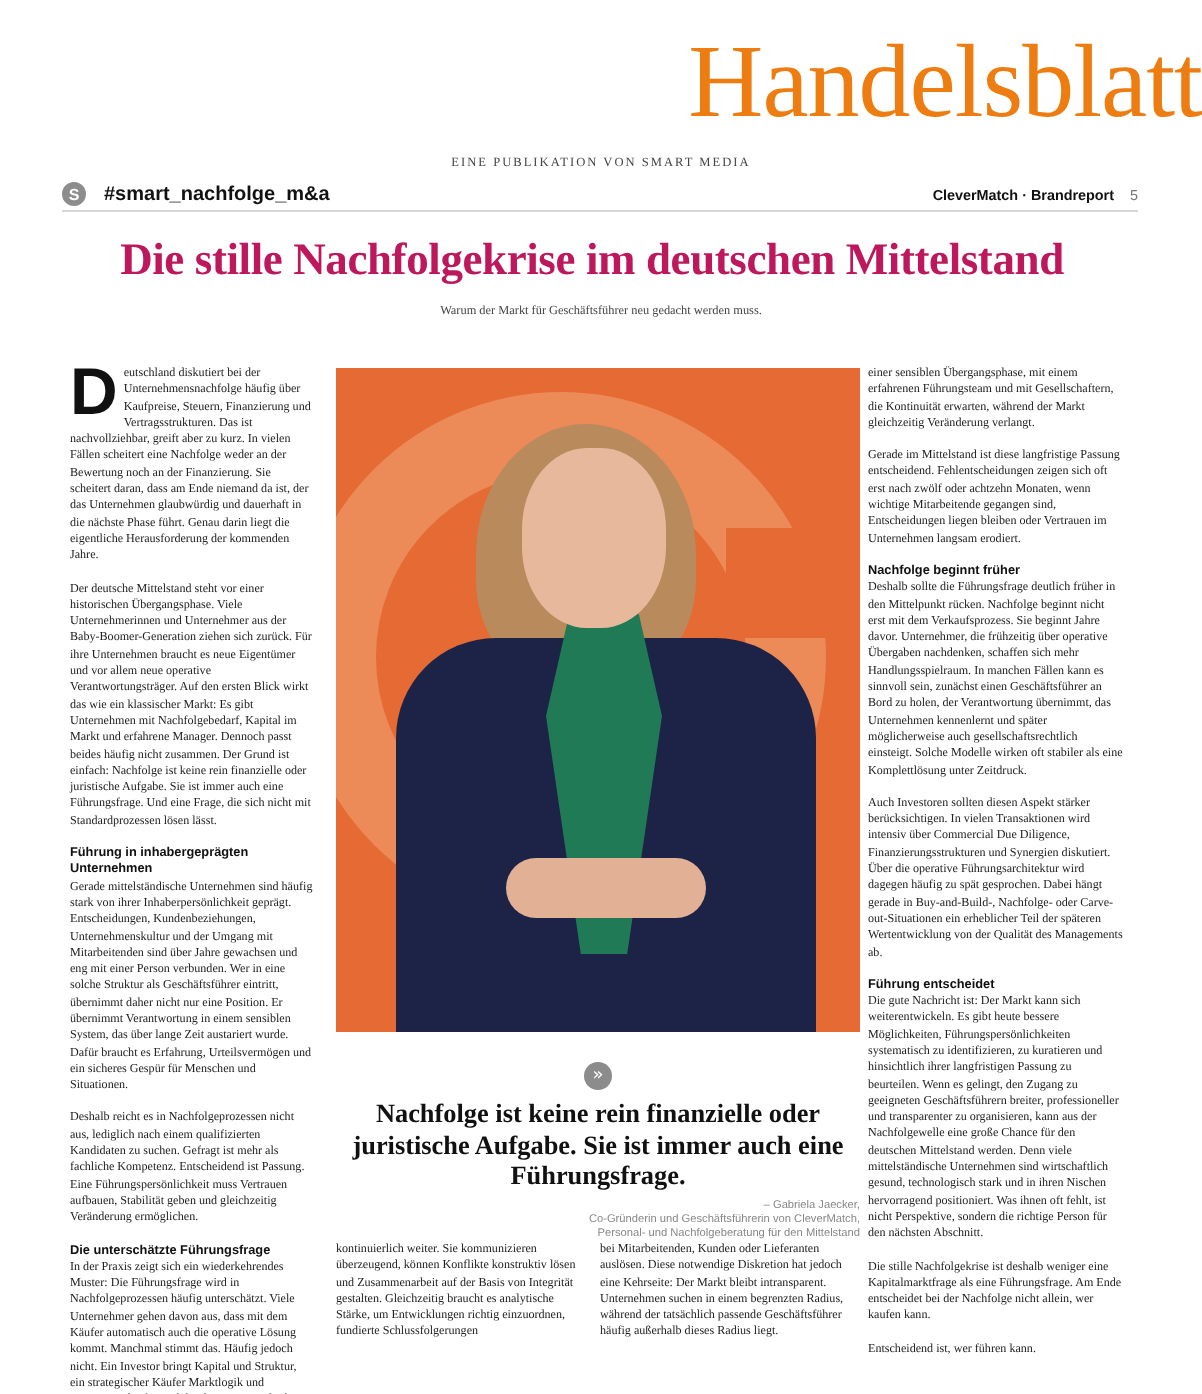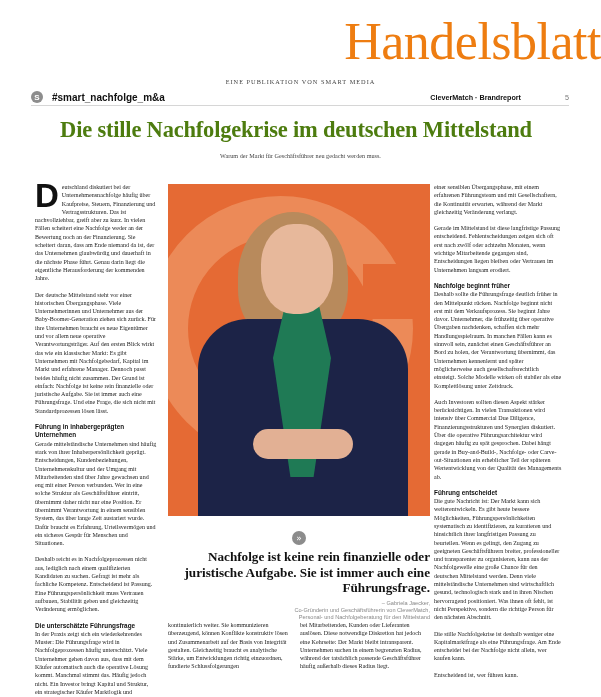--- a/index.html
+++ b/index.html
@@ -23,28 +23,28 @@
     .logo-icon {
       width: 12px; height: 12px; border-radius: 50%; background: #8d8d8d; color: #fff;
       font-family: "Liberation Sans", sans-serif; font-size: 8px; font-weight: bold;
       display: flex; align-items: center; justify-content: center; margin-right: 9px;
     }
     .hashtag {
       font-family: "Liberation Sans", sans-serif; font-weight: bold; font-size: 10px; color: #111;
     }
     .topbar-right {
       margin-left: auto; display: flex; align-items: flex-start;
-      font-family: "Liberation Sans", sans-serif; font-size: 7.2px; gap: 36px;
+      font-family: "Liberation Sans", sans-serif; font-size: 7.2px;
     }
     .brand { font-weight: bold; color: #111; }
     .pagenum { color: #777; margin-left: 8px; }
 
     .headline {
       position: absolute; left: 0; top: 117px; width: 592px; text-align: center;
-      font-family: "Liberation Serif", serif; font-weight: bold; font-size: 22.5px; color: #4d7c0f;
+      font-family: "Liberation Serif", serif; font-weight: bold; font-size: 22.5px; color: #be185d;
       letter-spacing: -0.2px;
     }
     .subline {
       position: absolute; left: 0; top: 152px; width: 601px; text-align: center;
       font-family: "Liberation Serif", serif; font-size: 6.2px; color: #444;
     }
 
     .col {
       position: absolute; font-family: "Liberation Serif", serif; font-size: 6.05px;
       line-height: 8.3px; color: #222; text-align: left;
@@ -95,21 +95,21 @@
       position: absolute; left: 85px; top: 245px; width: 100px; height: 30px;
       border-radius: 15px; background: #e2b094;
     }
 
     .quote-icon {
       position: absolute; left: 292px; top: 531px; width: 14px; height: 14px; border-radius: 50%;
       background: #8c8c8c; color: #fff; font-family: "DejaVu Sans", sans-serif; font-size: 9px;
       display: flex; align-items: center; justify-content: center; line-height: 1;
     }
     .pullquote {
-      position: absolute; left: 168px; top: 549px; width: 262px; text-align: right;
+      position: absolute; left: 168px; top: 549px; width: 262px; text-align: center;
       font-family: "Liberation Serif", serif; font-weight: bold; font-size: 13.2px; line-height: 15.5px; color: #111;
     }
     .attribution {
       position: absolute; left: 150px; top: 600px; width: 280px; text-align: right;
       font-family: "Liberation Sans", sans-serif; font-size: 5.6px; line-height: 7px; color: #888;
     }
   </style>
 </head>
 <body>
 

